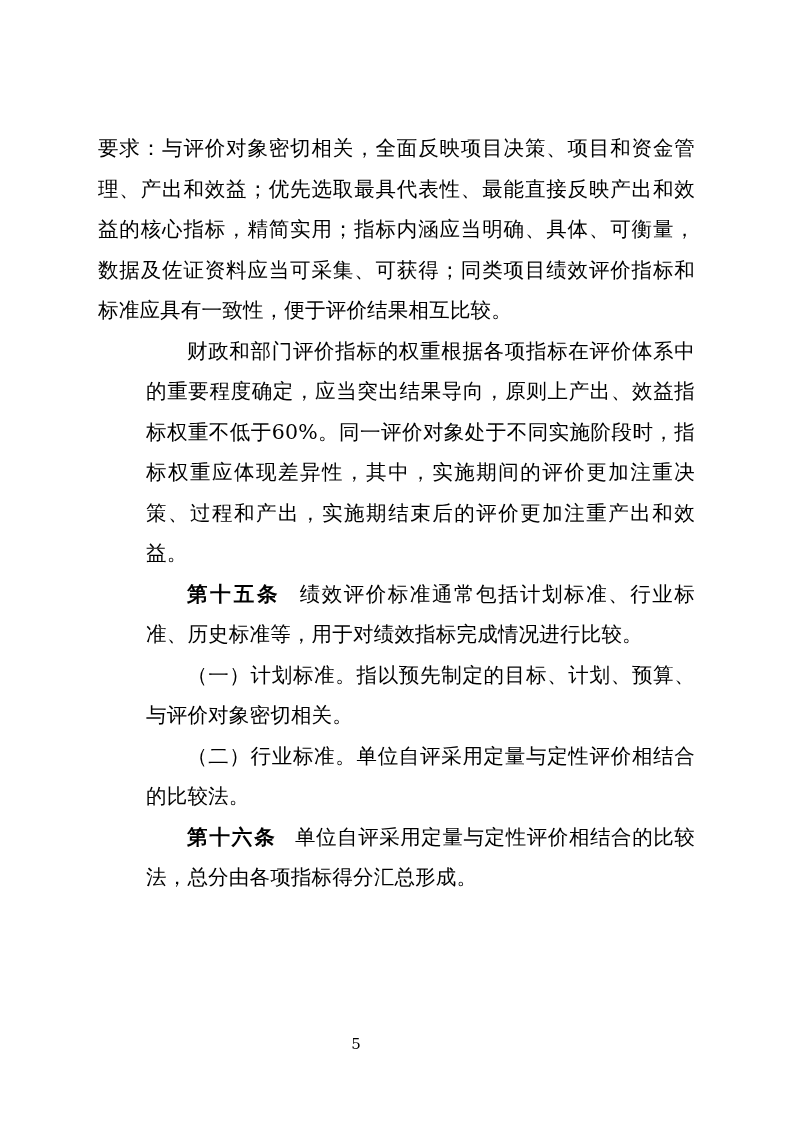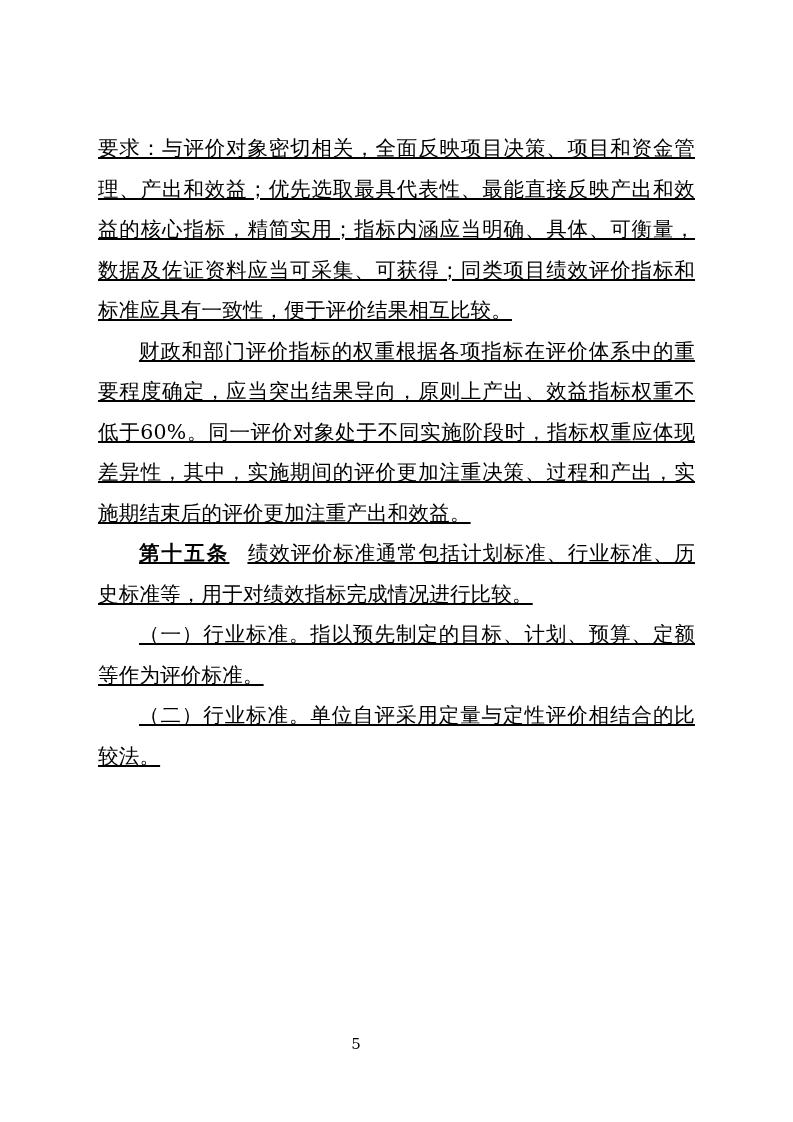--- a/index.html
+++ b/index.html
@@ -14,36 +14,36 @@
     color: #000000;
     position: relative;
     overflow: hidden;
   }
   .page {
     position: relative;
     width: 712px;
     height: 1122px;
     box-sizing: border-box;
     padding: 128px 98px 0 98px;
-    text-decoration: underline;
   }
   .doc-body {
     width: 597px;
   }
   p.para {
     margin: 0 0 0 0;
     font-size: 20.5px;
     line-height: 40.5px;
     text-align: justify;
     text-justify: inter-ideograph;
     letter-spacing: 0.2px;
     font-family: "DejaVu Serif", "Liberation Serif", serif;
   }
   p.indent {
     text-indent: 41px;
+    margin-left: 48px;
   }
   .art-label {
     font-weight: bold;
     letter-spacing: 1.5px;
   }
   .art-gap {
     display: inline-block;
     width: 18px;
   }
   .page-number {
@@ -63,23 +63,26 @@
   <div class="doc-body">
 
     <p class="para">要求：与评价对象密切相关，全面反映项目决策、项目和资金管理、产出和效益；优先选取最具代表性、最能直接反映产出和效益的核心指标，精简实用；指标内涵应当明确、具体、可衡量，数据及佐证资料应当可采集、可获得；同类项目绩效评价指标和标准应具有一致性，便于评价结果相互比较。</p>
 
     <p class="para indent">财政和部门评价指标的权重根据各项指标在评价体系中的重要程度确定，应当突出结果导向，原则上产出、效益指标权重不低于60%。同一评价对象处于不同实施阶段时，指标权重应体现差异性，其中，实施期间的评价更加注重决策、过程和产出，实施期结束后的评价更加注重产出和效益。</p>
 
     <p class="para indent">
       <span class="art-label">第十五条</span><span class="art-gap"></span><span>绩效评价标准通常包括计划标准、行业标准、历史标准等，用于对绩效指标完成情况进行比较。</span>
     </p>
 
-    <p class="para indent">（一）行业标准。指以预先制定的目标、计划、预算、定额等作为评价标准。</p>
+    <p class="para indent">（一）计划标准。指以预先制定的目标、计划、预算、与评价对象密切相关。</p>
 
     <p class="para indent">（二）行业标准。单位自评采用定量与定性评价相结合的比较法。</p>
 
 
 
+    <p class="para indent">
+      <span class="art-label">第十六条</span><span class="art-gap"></span><span>单位自评采用定量与定性评价相结合的比较法，总分由各项指标得分汇总形成。</span>
+    </p>
 
   </div>
 
   <div class="page-number">5</div>
 </div>
 
 </body></html>

